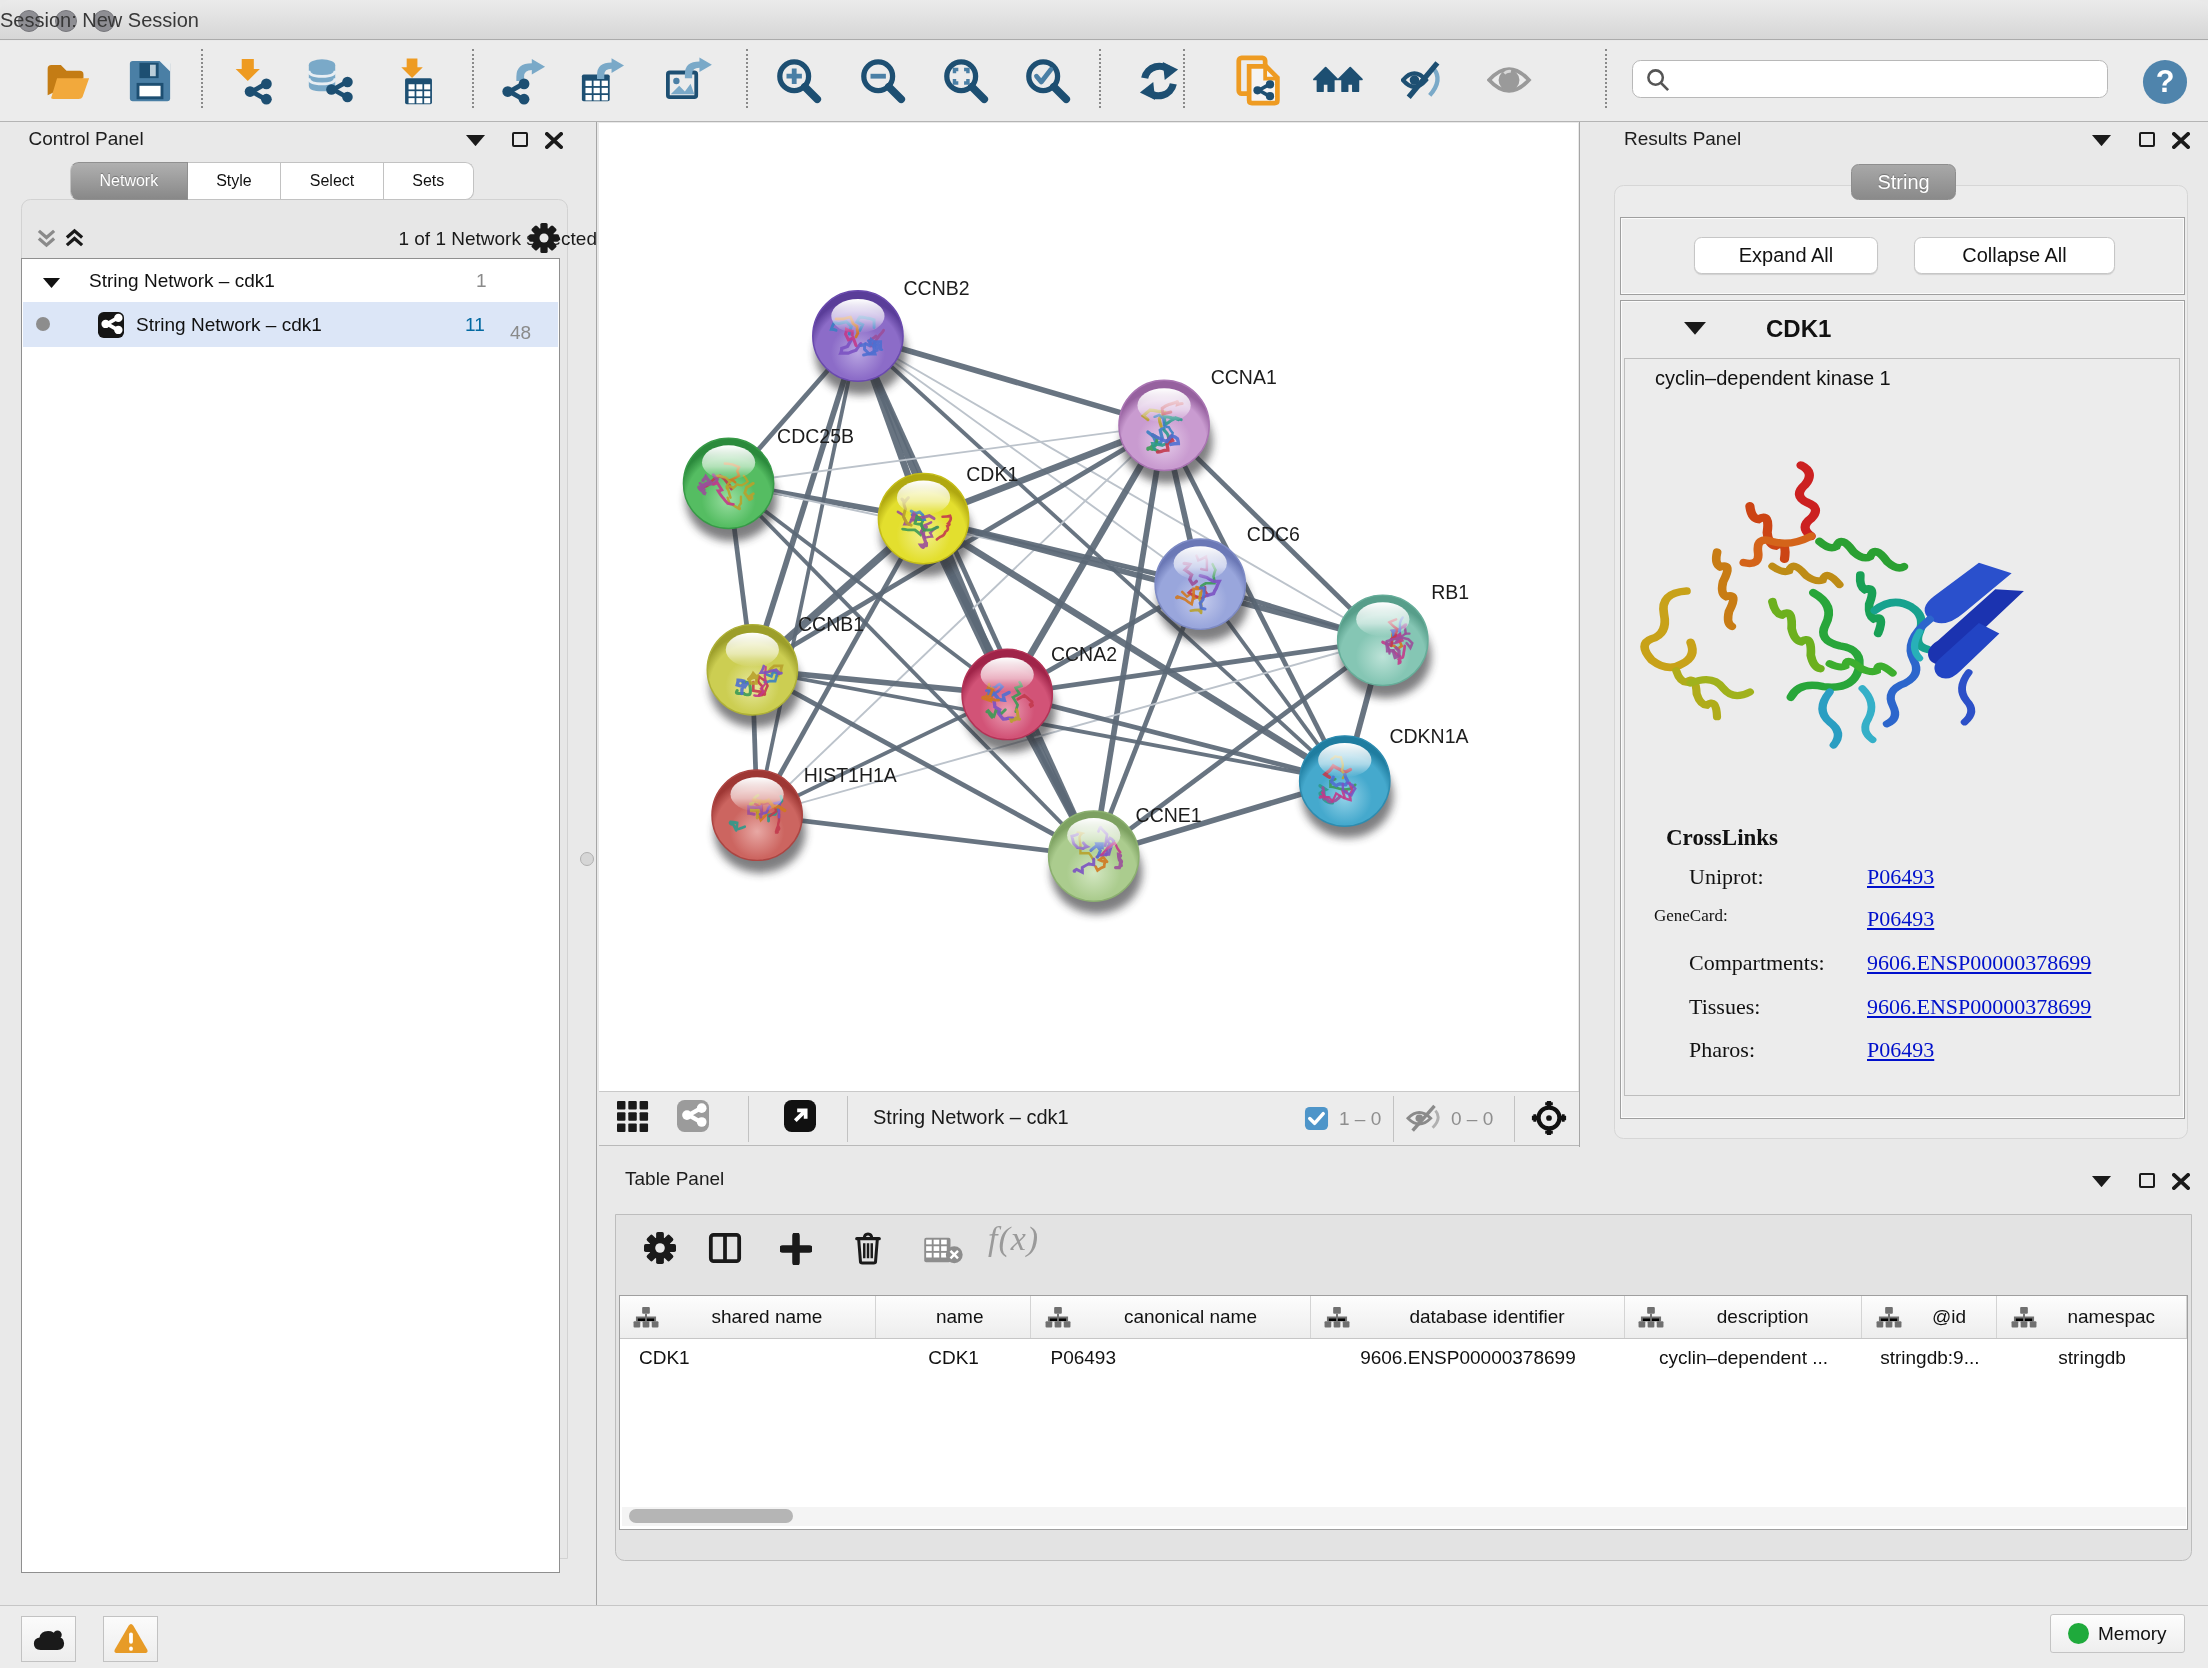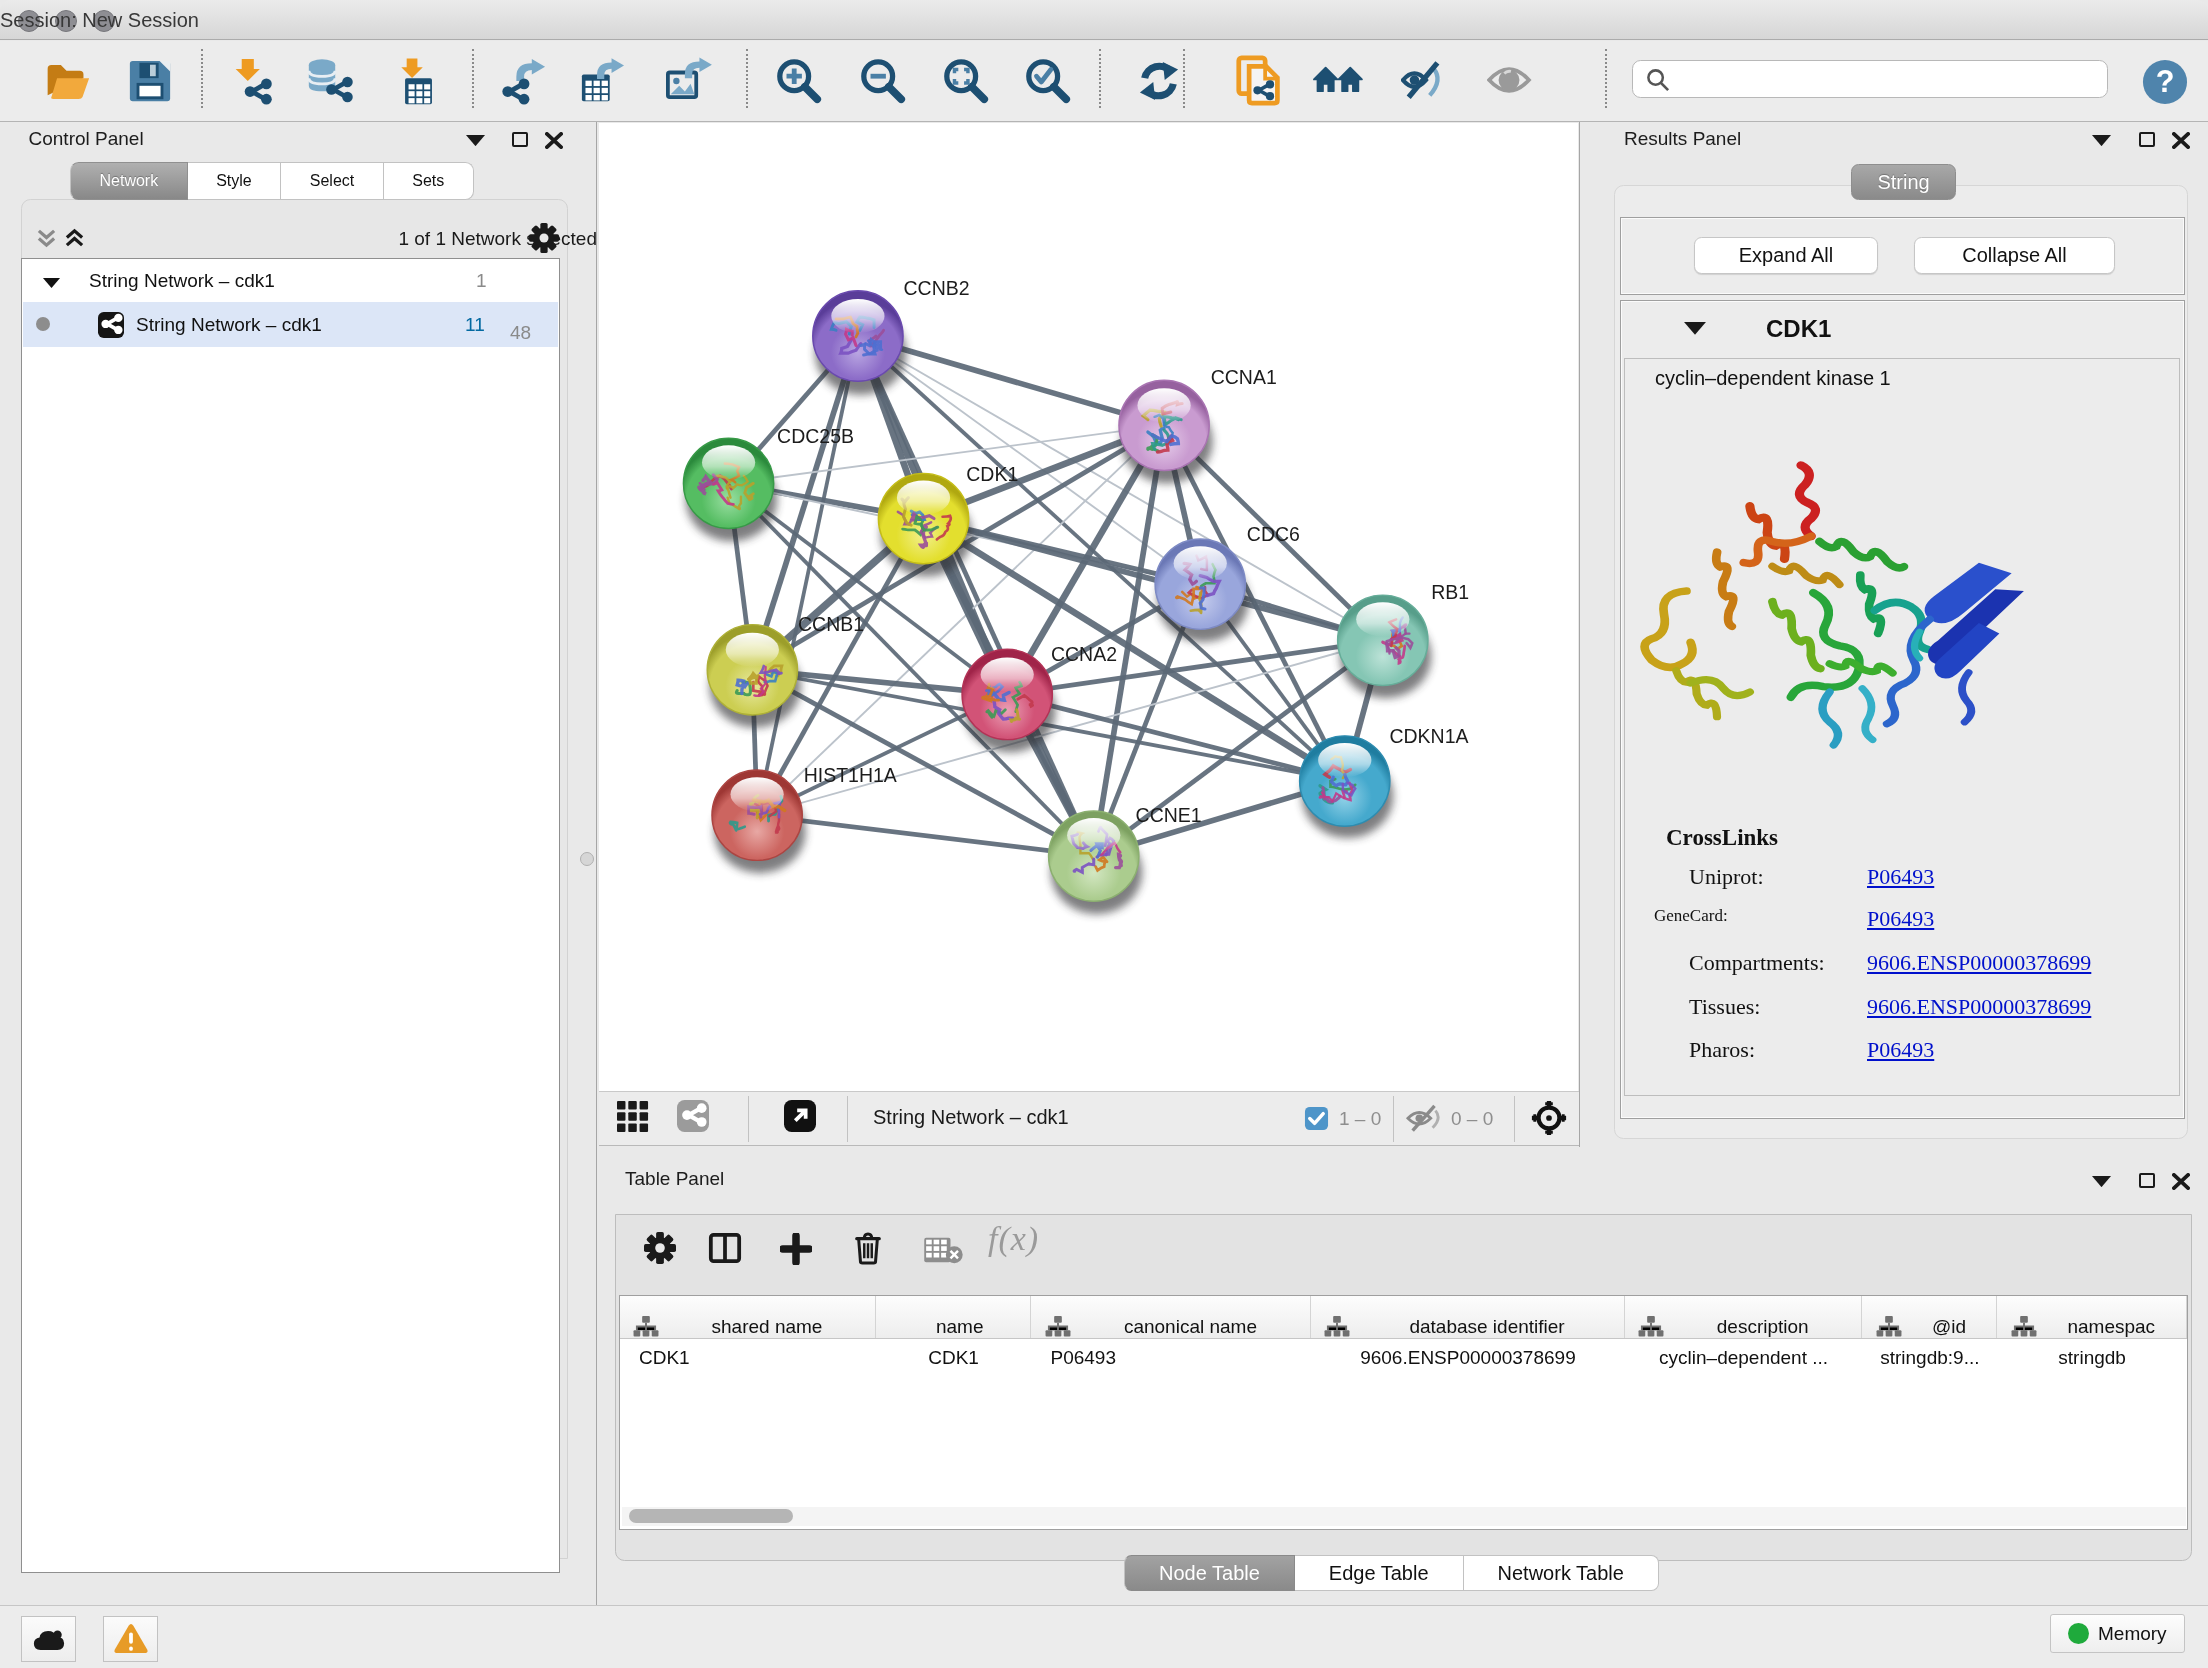--- a/index.html
+++ b/index.html
@@ -26,21 +26,21 @@
 .rbox{background:#ececec;border:1px solid #9f9f9f;box-shadow:inset 0 0 0 1px #fbfbfb}
 .btn{background:#fff;border:1px solid #c6c6c6;border-radius:7.6px;box-shadow:0 1px 1px rgba(0,0,0,.12);font-size:20px;color:#111;display:flex;align-items:center;justify-content:center}
 .serif{font-family:"Liberation Serif",serif}
 .link{color:#0010cc;text-decoration:underline}
 .canvas{left:599px;top:123px;width:979px;height:968px;background:#fff}
 .nettb{left:599px;top:1091px;width:980px;height:55px;background:#ececec;border-top:1px solid #c9c9c9;border-bottom:1px solid #b9b9b9}
 .tpanel{left:599px;top:1160px;width:1609px;height:445px;background:#e9e9e9}
 .tbox{left:615px;top:1214px;width:1577px;height:347px;background:#e3e3e3;border:1px solid #bdbdbd;border-radius:0 0 9.5px 9.5px}
 .ttable{left:619px;top:1295px;width:1569px;height:235px;background:#fff;border:1px solid #9f9f9f}
 .thead{height:43px;background:linear-gradient(#fdfdfd,#ededed);border-bottom:1px solid #c6c6c6;display:flex;font-size:19px;color:#111}
-.thcell{display:flex;align-items:flex-end;border-right:1px solid #d4d4d4;height:100%}
+.thcell{display:flex;align-items:center;border-right:1px solid #d4d4d4;height:100%}
 .btabs{top:1555px;display:flex;font-size:20px;height:36px}
 .btab{padding:0 34px;display:flex;align-items:center;background:#fff;border:1px solid #c2c2c2;border-left:none;color:#111}
 .btab.sel{background:linear-gradient(#a2a2a2,#8a8a8a);color:#fff;border-color:#8a8a8a}
 .btab:first-child{border-radius:7.6px 0 0 7.6px;border-left:1px solid #c2c2c2}
 .btab:last-child{border-radius:0 7.6px 7.6px 0}
 .statusbar{left:0;top:1605px;width:2208px;height:63px;background:#ececec;border-top:1.9px solid #c6c6c6}
 .sbtn{top:1616px;width:55px;height:46px;background:linear-gradient(#fbfbfb,#ededed);border:1.9px solid #c2c2c2;display:flex;align-items:center;justify-content:center}
 .membtn{left:2050px;top:1614px;width:135px;height:39px;background:linear-gradient(#fdfdfd,#eee);border:1.9px solid #c4c4c4;border-radius:2.9px;display:flex;align-items:center;justify-content:center;gap:8.6px;font-size:19px;color:#111}
 .hsplit{left:599px;top:1147px;width:1609px;height:13.3px;background:#e9e9e9}
 </style></head><body>
@@ -879,25 +879,20 @@
         <div style="width:280px;padding-left:19px">P06493</div>
         <div style="width:314px;text-align:center">9606.ENSP00000378699</div>
         <div style="width:238px;text-align:center">cyclin–dependent ...</div>
         <div style="width:135px;text-align:center">stringdb:9...</div>
         <div style="width:190px;text-align:center">stringdb</div>
       </div>
       <div class="abs" style="left:1.9px;bottom:2.9px;width:1564px;height:19px;background:#f4f4f4">
         <div style="position:absolute;left:7.6px;top:1.9px;width:164px;height:14.3px;background:#b5b5b5;border-radius:7.6px"></div>
       </div>
     </div>
-<div class="abs btabs" style="left:1124px">
-      <div class="btab sel">Node Table</div>
-      <div class="btab">Edge Table</div>
-      <div class="btab">Network Table</div>
-    </div>
 <div class="abs statusbar"></div>
 <div class="abs sbtn" style="left:21px">
       <svg width="34" height="25" viewBox="0 0 36 26" xmlns="http://www.w3.org/2000/svg">
 <path d="M9 24 Q2 24 2 17.5 Q2 12 8 11 Q9 4 17 4 Q24 4 26 10 Q34 10 34 17 Q34 24 27 24 Z" fill="#1a1a1a"></path>
 <circle cx="27" cy="8" r="4.5" fill="#1a1a1a"></circle>
       </svg>
     </div>
 <div class="abs sbtn" style="left:103px">
       <svg width="36" height="32" viewBox="0 0 38 34" xmlns="http://www.w3.org/2000/svg">
 <path d="M16.5 3 Q19 -1 21.5 3 L36 28 Q38 32 33.5 32 L4.5 32 Q0 32 2 28 Z" fill="#e79b27"></path>

